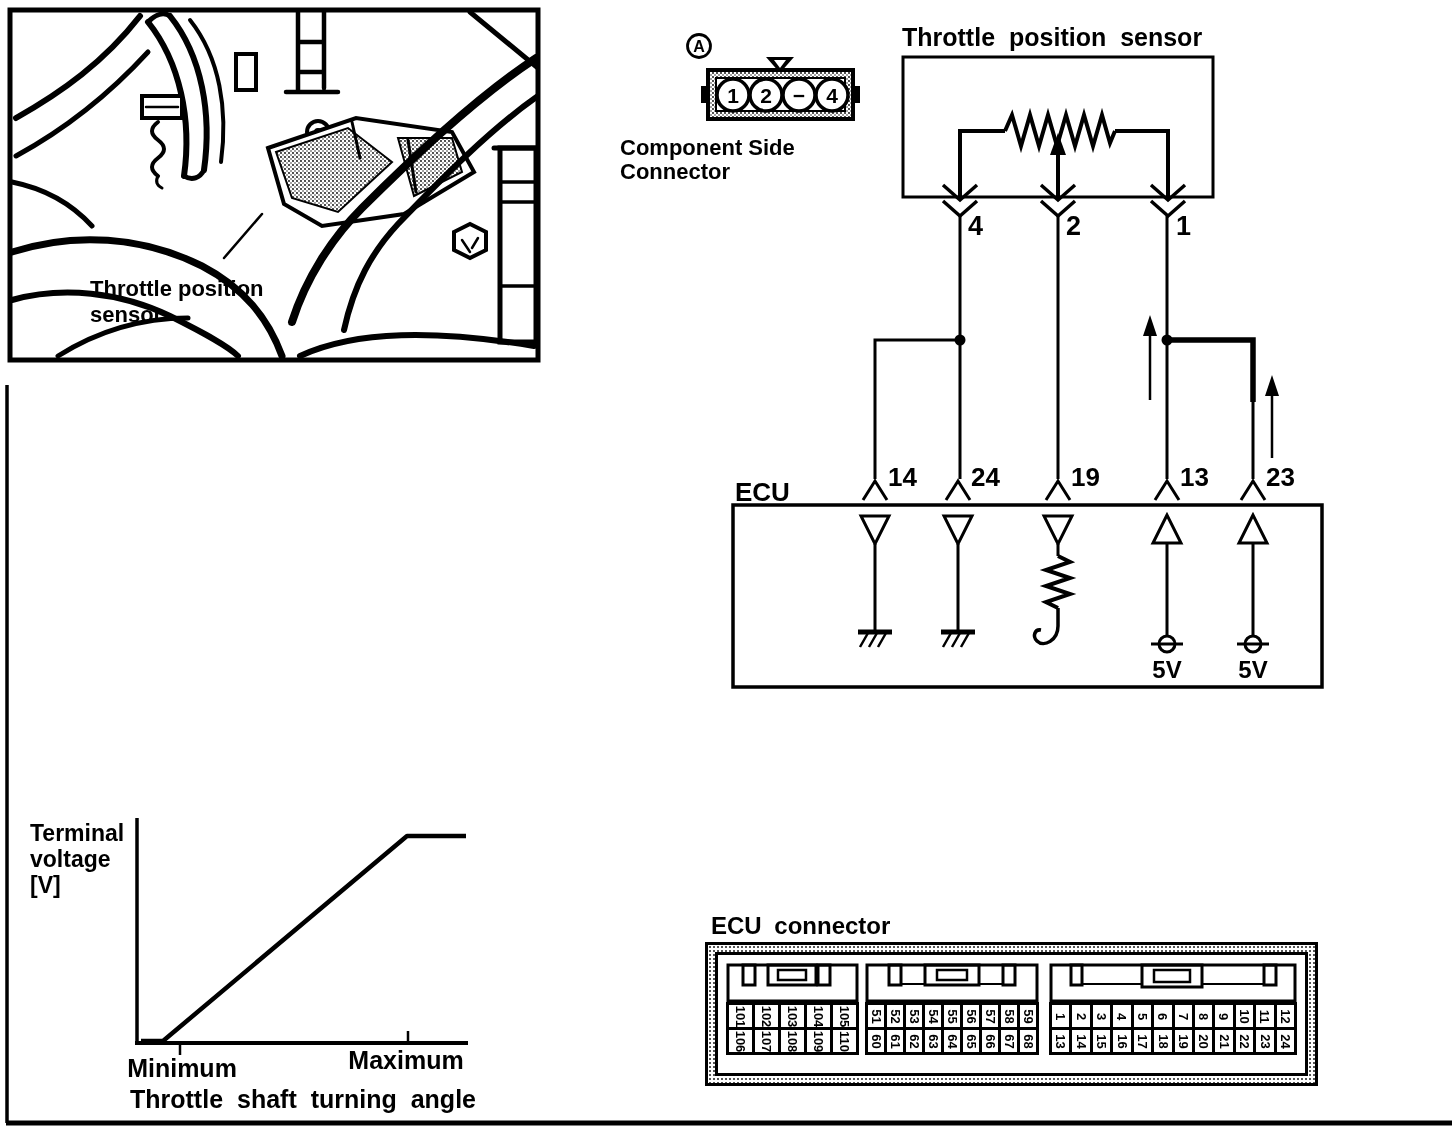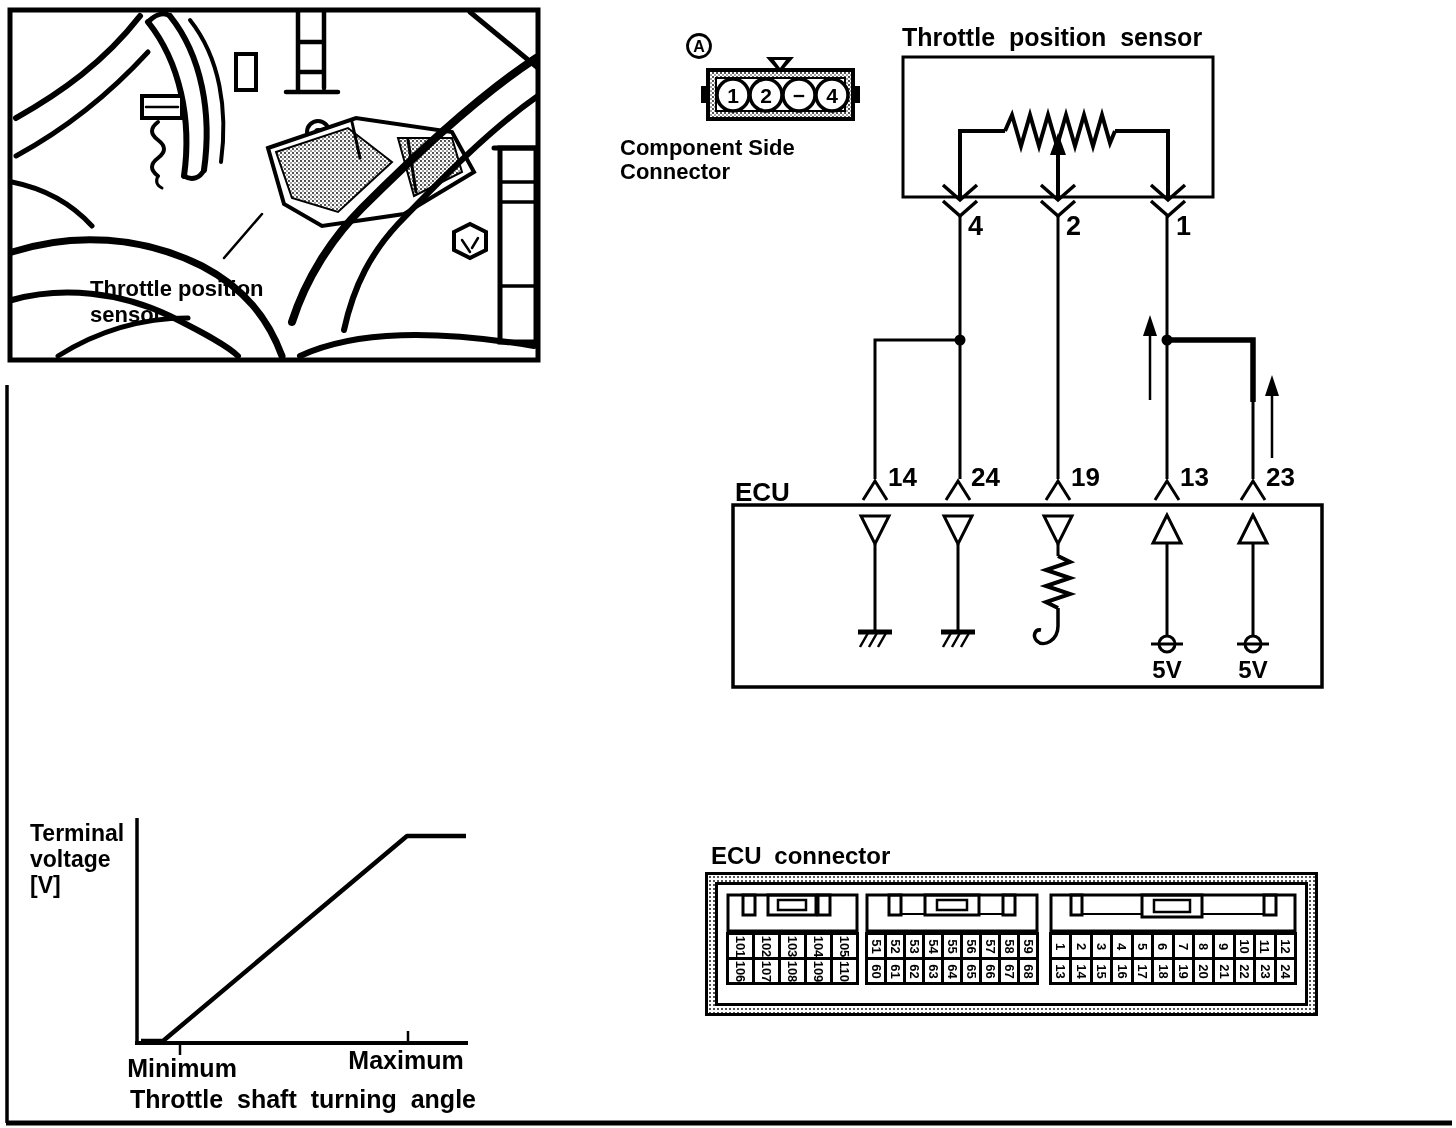--- a/index.html
+++ b/index.html
@@ -1,21 +1,21 @@
 <!DOCTYPE html>
 <html><head>
 <meta charset="utf-8">
 <style>
   html,body{margin:0;padding:0;background:#e8e8e8;}
   .page{position:relative;width:1456px;height:1128px;background:#ffffff;overflow:hidden;
         font-family:"Liberation Sans",sans-serif;color:#000;}
   svg text{font-family:"Liberation Sans",sans-serif;fill:#000;}
   .abs{position:absolute;}
   
-  #ecu-conn{position:absolute;left:705px;top:840px;width:616px;height:180px;}
+  #ecu-conn{position:absolute;left:705px;top:910px;width:616px;height:180px;}
   #ecu-conn .title{position:absolute;left:6px;top:2px;font-size:24px;font-weight:700;word-spacing:6px;}
   #ecu-conn .frame{position:absolute;left:0;top:32px;width:613px;height:144px;box-sizing:border-box;
       border:3px solid #000;padding:7px;
       background-image:radial-gradient(circle,#555 0.9px,transparent 1.15px);background-size:4px 4px;}
   #ecu-conn .inner{width:100%;height:100%;box-sizing:border-box;border:3px solid #000;background:#fff;position:relative;}
   .blk{position:absolute;top:7px;}
   .blk svg{display:block;}
   .row{display:flex;height:28px;}
   .row.bot{margin-top:-3px;}
   .cell{flex:1 1 0;border:3px solid #000;margin-left:-3px;background:#fff;

